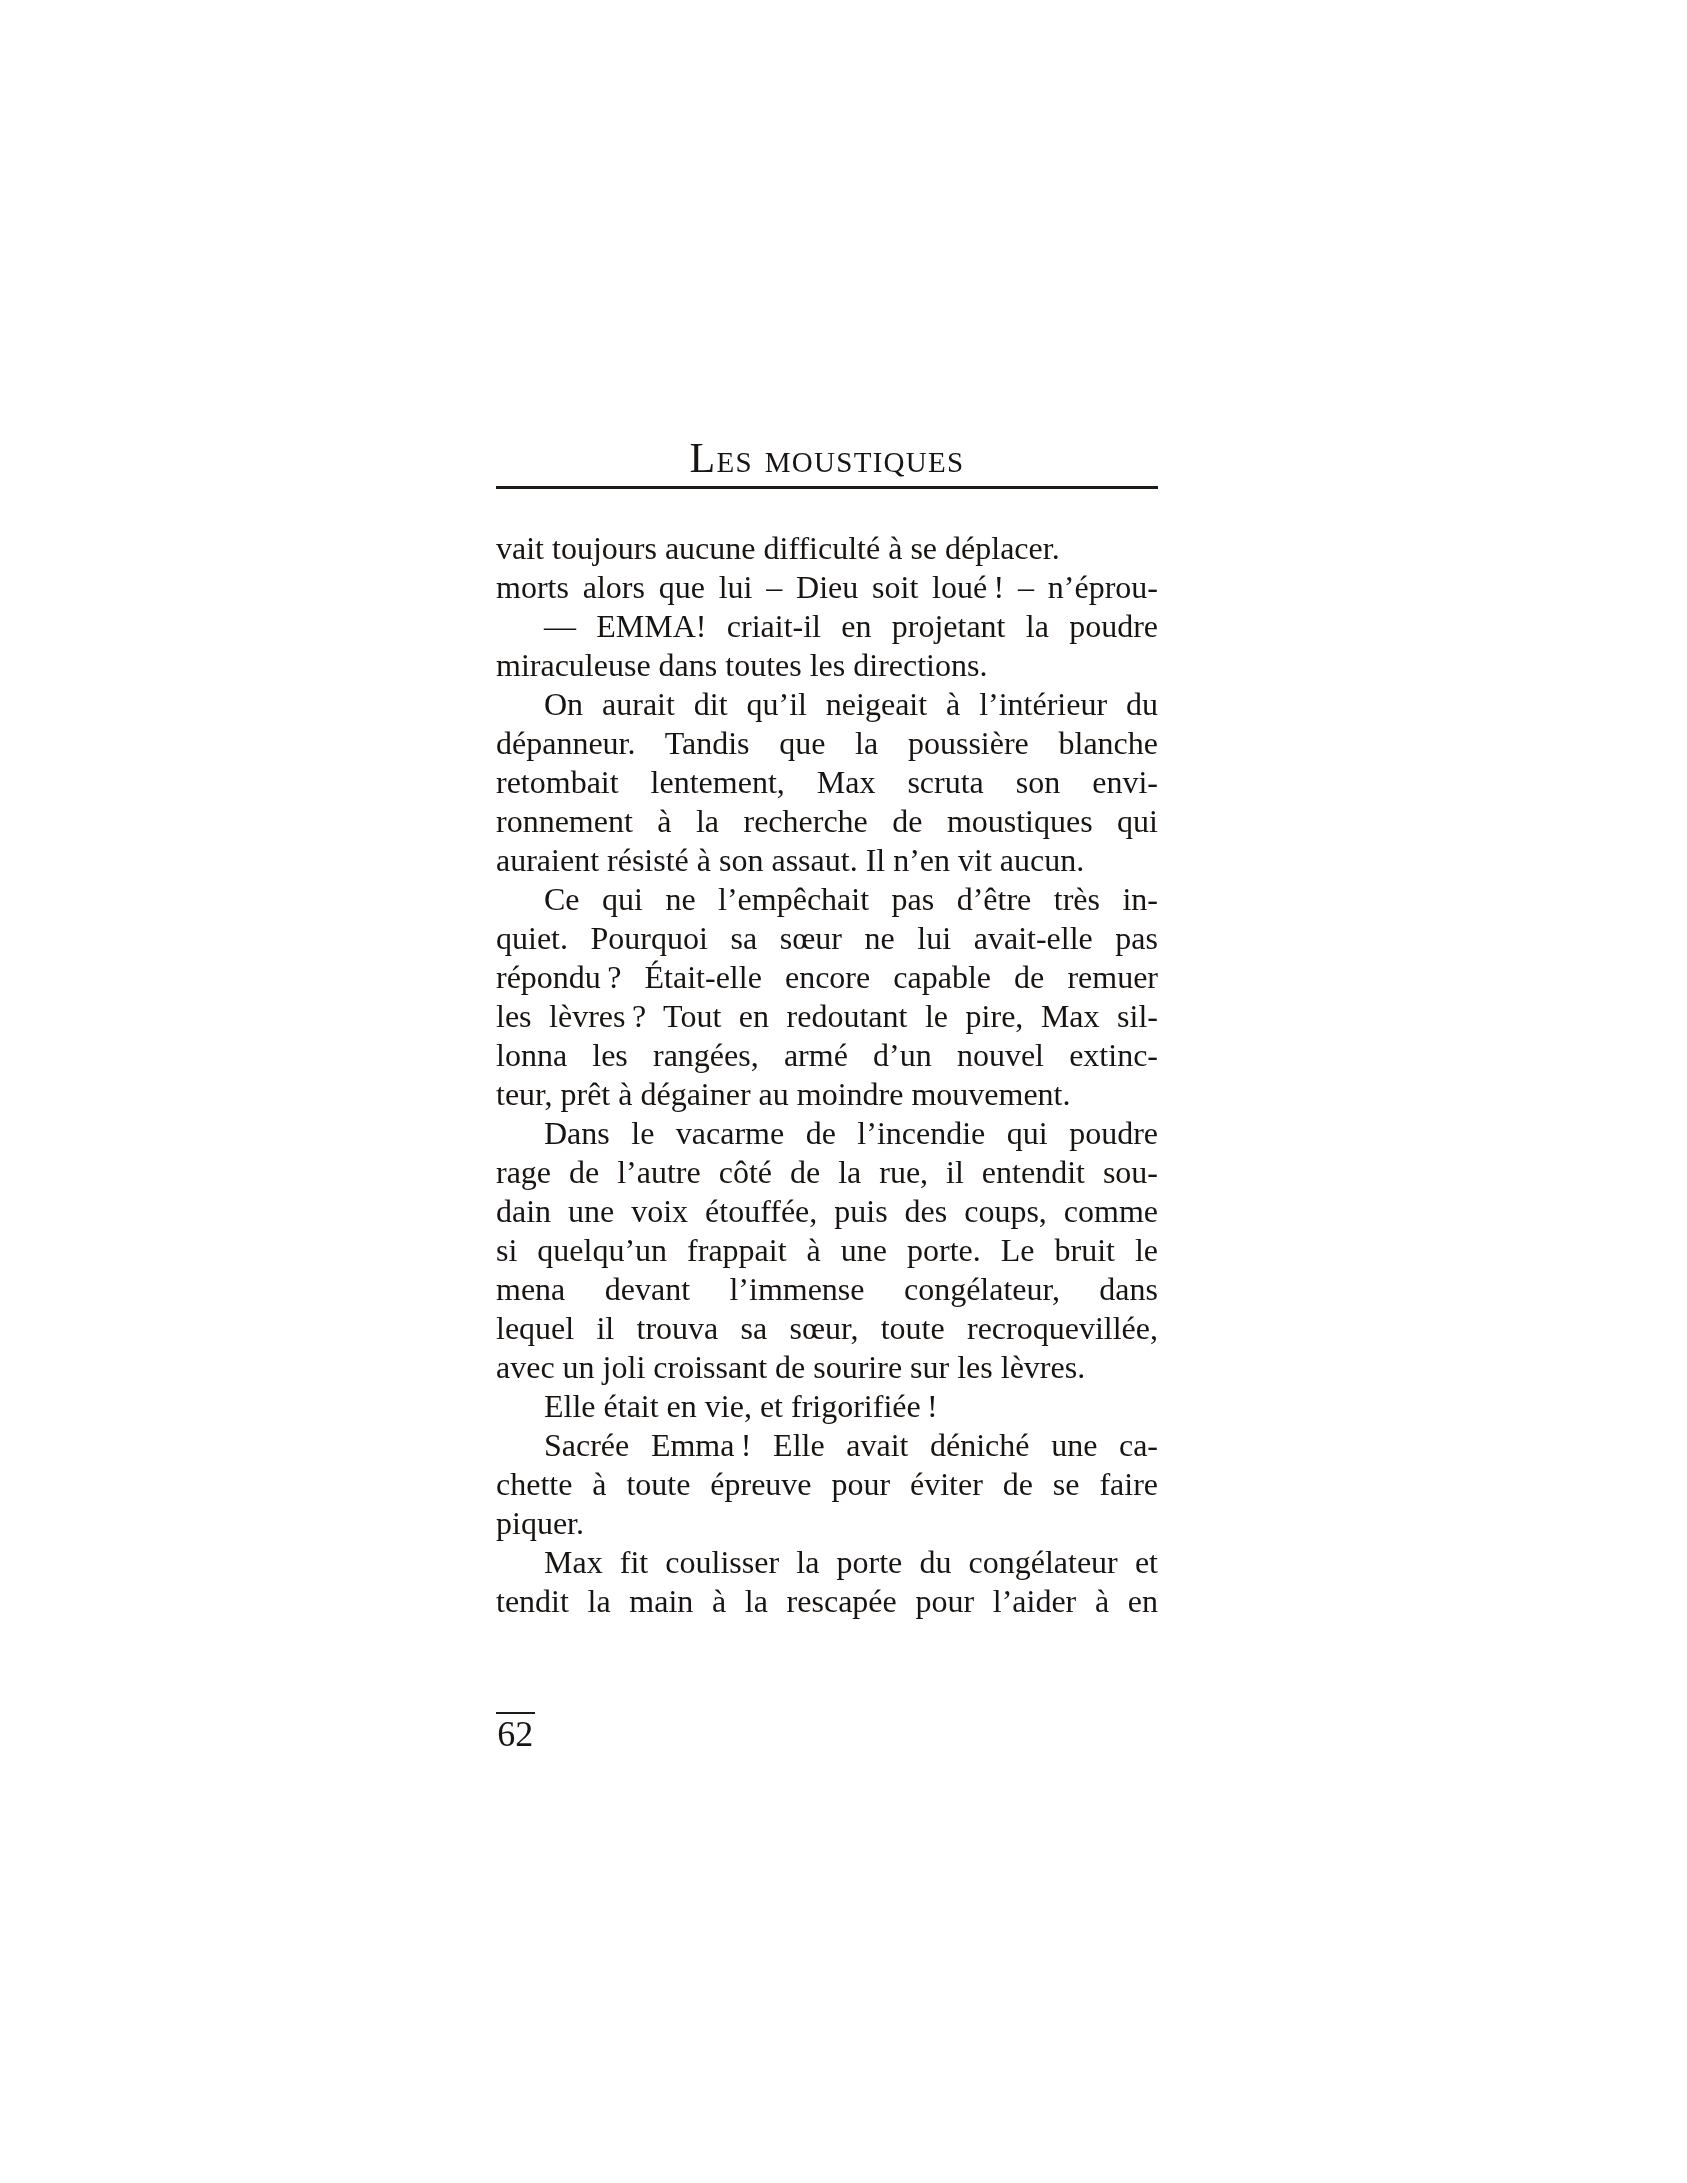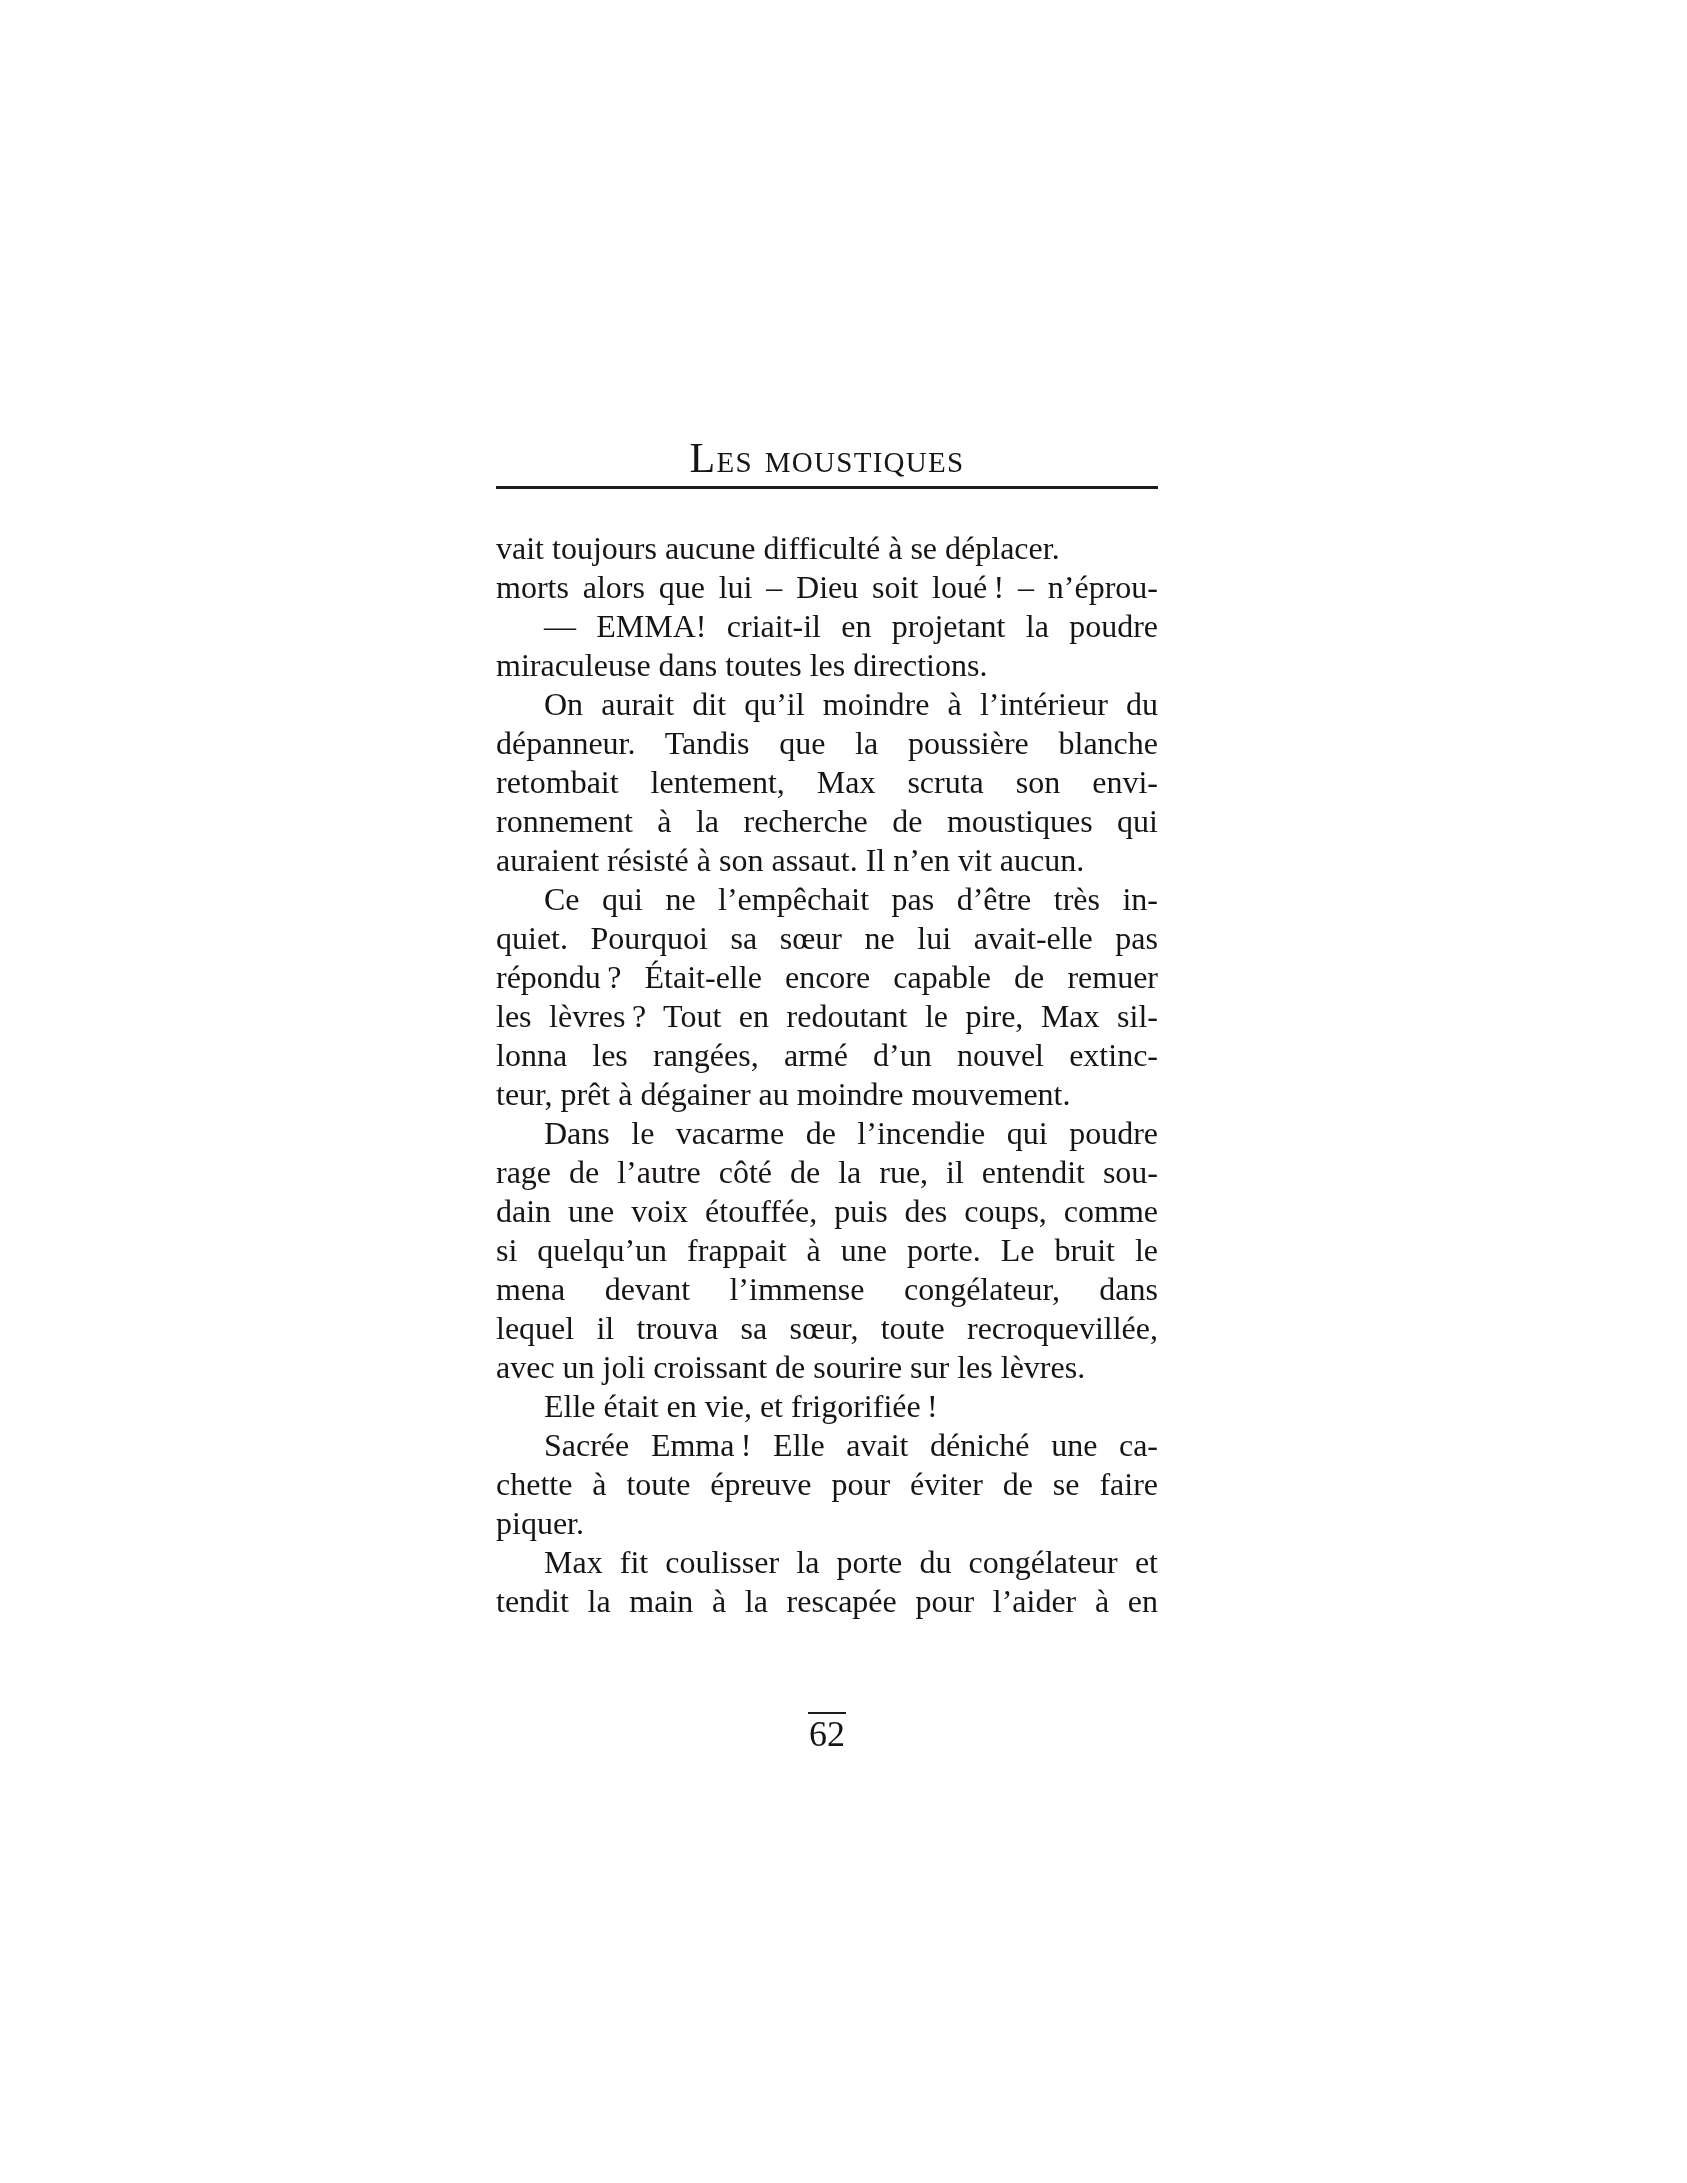--- a/index.html
+++ b/index.html
@@ -52,21 +52,20 @@
     text-align-last: left;
   }
   .line.indent {
     text-indent: 48px;
   }
   .folio {
     position: absolute;
     left: 496px;
     top: 1712px;
     width: 662px;
-    text-align: center;
   }
   .folio-inner {
     display: inline-block;
     border-top: 2px solid #1d1a18;
     padding: 2px 1.3px 0 1.3px;
     font-size: 36px;
     line-height: 1.05;
   }
 </style>
 </head>
@@ -76,21 +75,21 @@
 
   <div class="running-head">Les moustiques</div>
 
   <div class="head-rule"></div>
 
   <div class="body-text" id="body-lines">
       <div class="line last">vait toujours aucune difficulté à se déplacer.</div>
       <div class="line">morts alors que lui – Dieu soit loué ! – n’éprou-</div>
       <div class="line indent">— EMMA! criait-il en projetant la poudre</div>
       <div class="line last">miraculeuse dans toutes les directions.</div>
-      <div class="line indent">On aurait dit qu’il moindre à l’intérieur du</div>
+      <div class="line indent">On aurait dit qu’il neigeait à l’intérieur du</div>
       <div class="line">dépanneur. Tandis que la poussière blanche</div>
       <div class="line">retombait lentement, Max scruta son envi-</div>
       <div class="line">ronnement à la recherche de moustiques qui</div>
       <div class="line last">auraient résisté à son assaut. Il n’en vit aucun.</div>
       <div class="line indent">Ce qui ne l’empêchait pas d’être très in-</div>
       <div class="line">quiet. Pourquoi sa sœur ne lui avait-elle pas</div>
       <div class="line">répondu ? Était-elle encore capable de remuer</div>
       <div class="line">les lèvres ? Tout en redoutant le pire, Max sil-</div>
       <div class="line">lonna les rangées, armé d’un nouvel extinc-</div>
       <div class="line last">teur, prêt à dégainer au moindre mouvement.</div>

